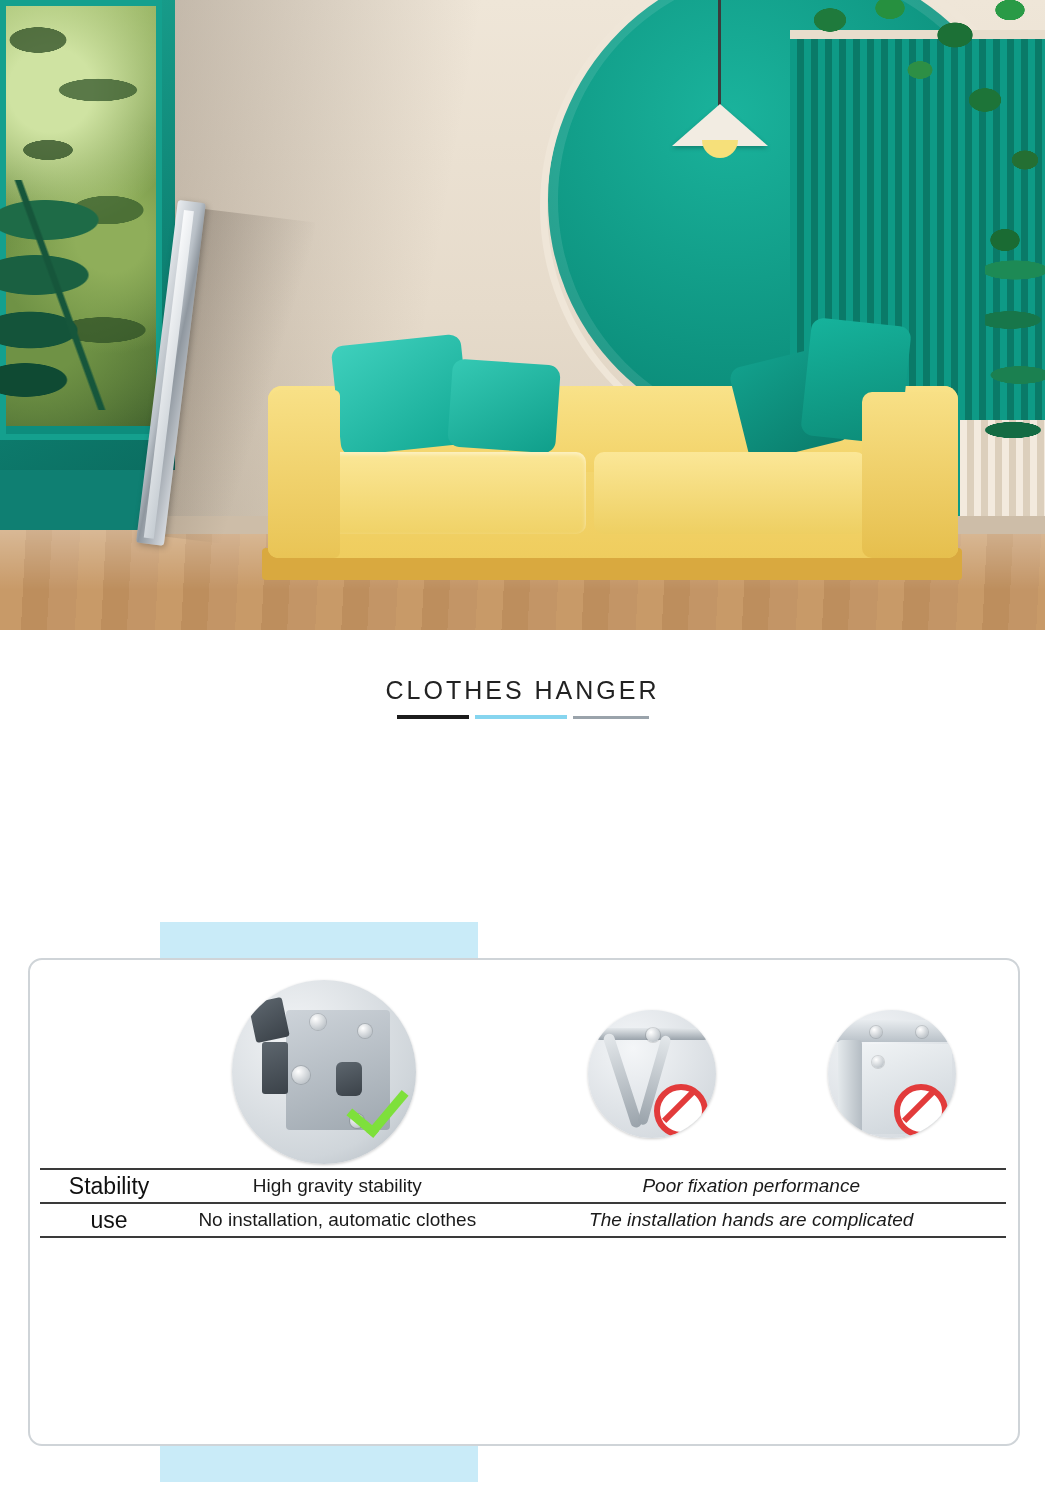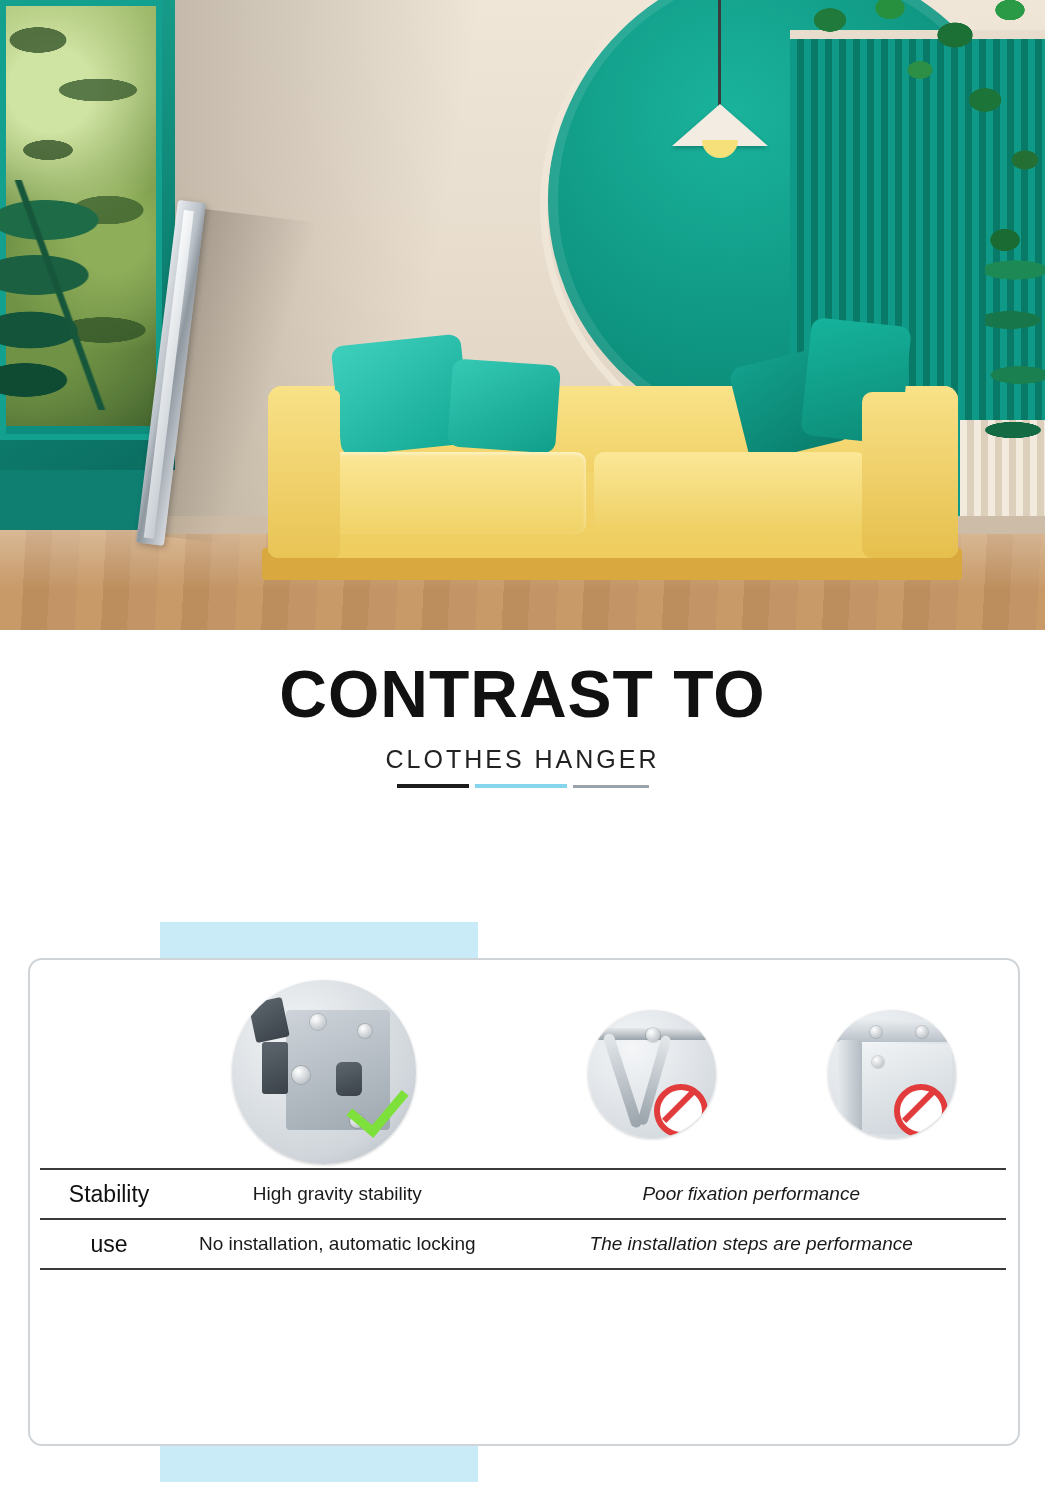--- a/index.html
+++ b/index.html
@@ -332,21 +332,21 @@
   }
 
   
   .cmp-table {
     position: absolute;
     left: 40px;
     top: 1168px;
     width: 966px;
     border-collapse: collapse;
   }
-  .cmp-table tr { height: 50px; }
+  .cmp-table tr { height: 34px; }
   .cmp-table td {
     border-top: 2px solid #3a3a3a;
     text-align: center;
     vertical-align: middle;
     font-size: 19px;
     color: #1a1a1a;
     padding: 0 4px;
   }
   .cmp-table tr:last-child td { border-bottom: 2px solid #3a3a3a; }
   .cmp-table td.label {
@@ -395,21 +395,20 @@
   <div class="cushion-2"></div>
   <div class="sofa-arm-l"></div>
   <div class="sofa-arm-r"></div>
 
   <div class="rail-shadow"></div>
   <div class="rail"></div>
   <div class="rail-inner"></div>
 </div>
 
 <div class="title-block">
-  <div class="title-main">CONTRAST TO</div>
   <div class="title-sub">CLOTHES HANGER</div>
   <div class="rule-row">
     <span class="rule-seg rule-dark"></span>
     <span class="rule-seg rule-blue"></span>
     <span class="rule-seg rule-grey"></span>
   </div>
 </div>
 
 <div class="highlight-col"></div>
 
@@ -450,17 +449,17 @@
 
 <table class="cmp-table">
   <tbody>
     <tr>
       <td class="label">Stability</td>
       <td class="ours">High gravity stability</td>
       <td class="theirs">Poor fixation performance</td>
     </tr>
     <tr>
       <td class="label">use</td>
-      <td class="ours">No installation, automatic locking</td>
-      <td class="theirs">The installation steps are performance</td>
+      <td class="ours">No installation, automatic clothes</td>
+      <td class="theirs">The installation hands are complicated</td>
     </tr>
   </tbody>
 </table>
 
 </body></html>

